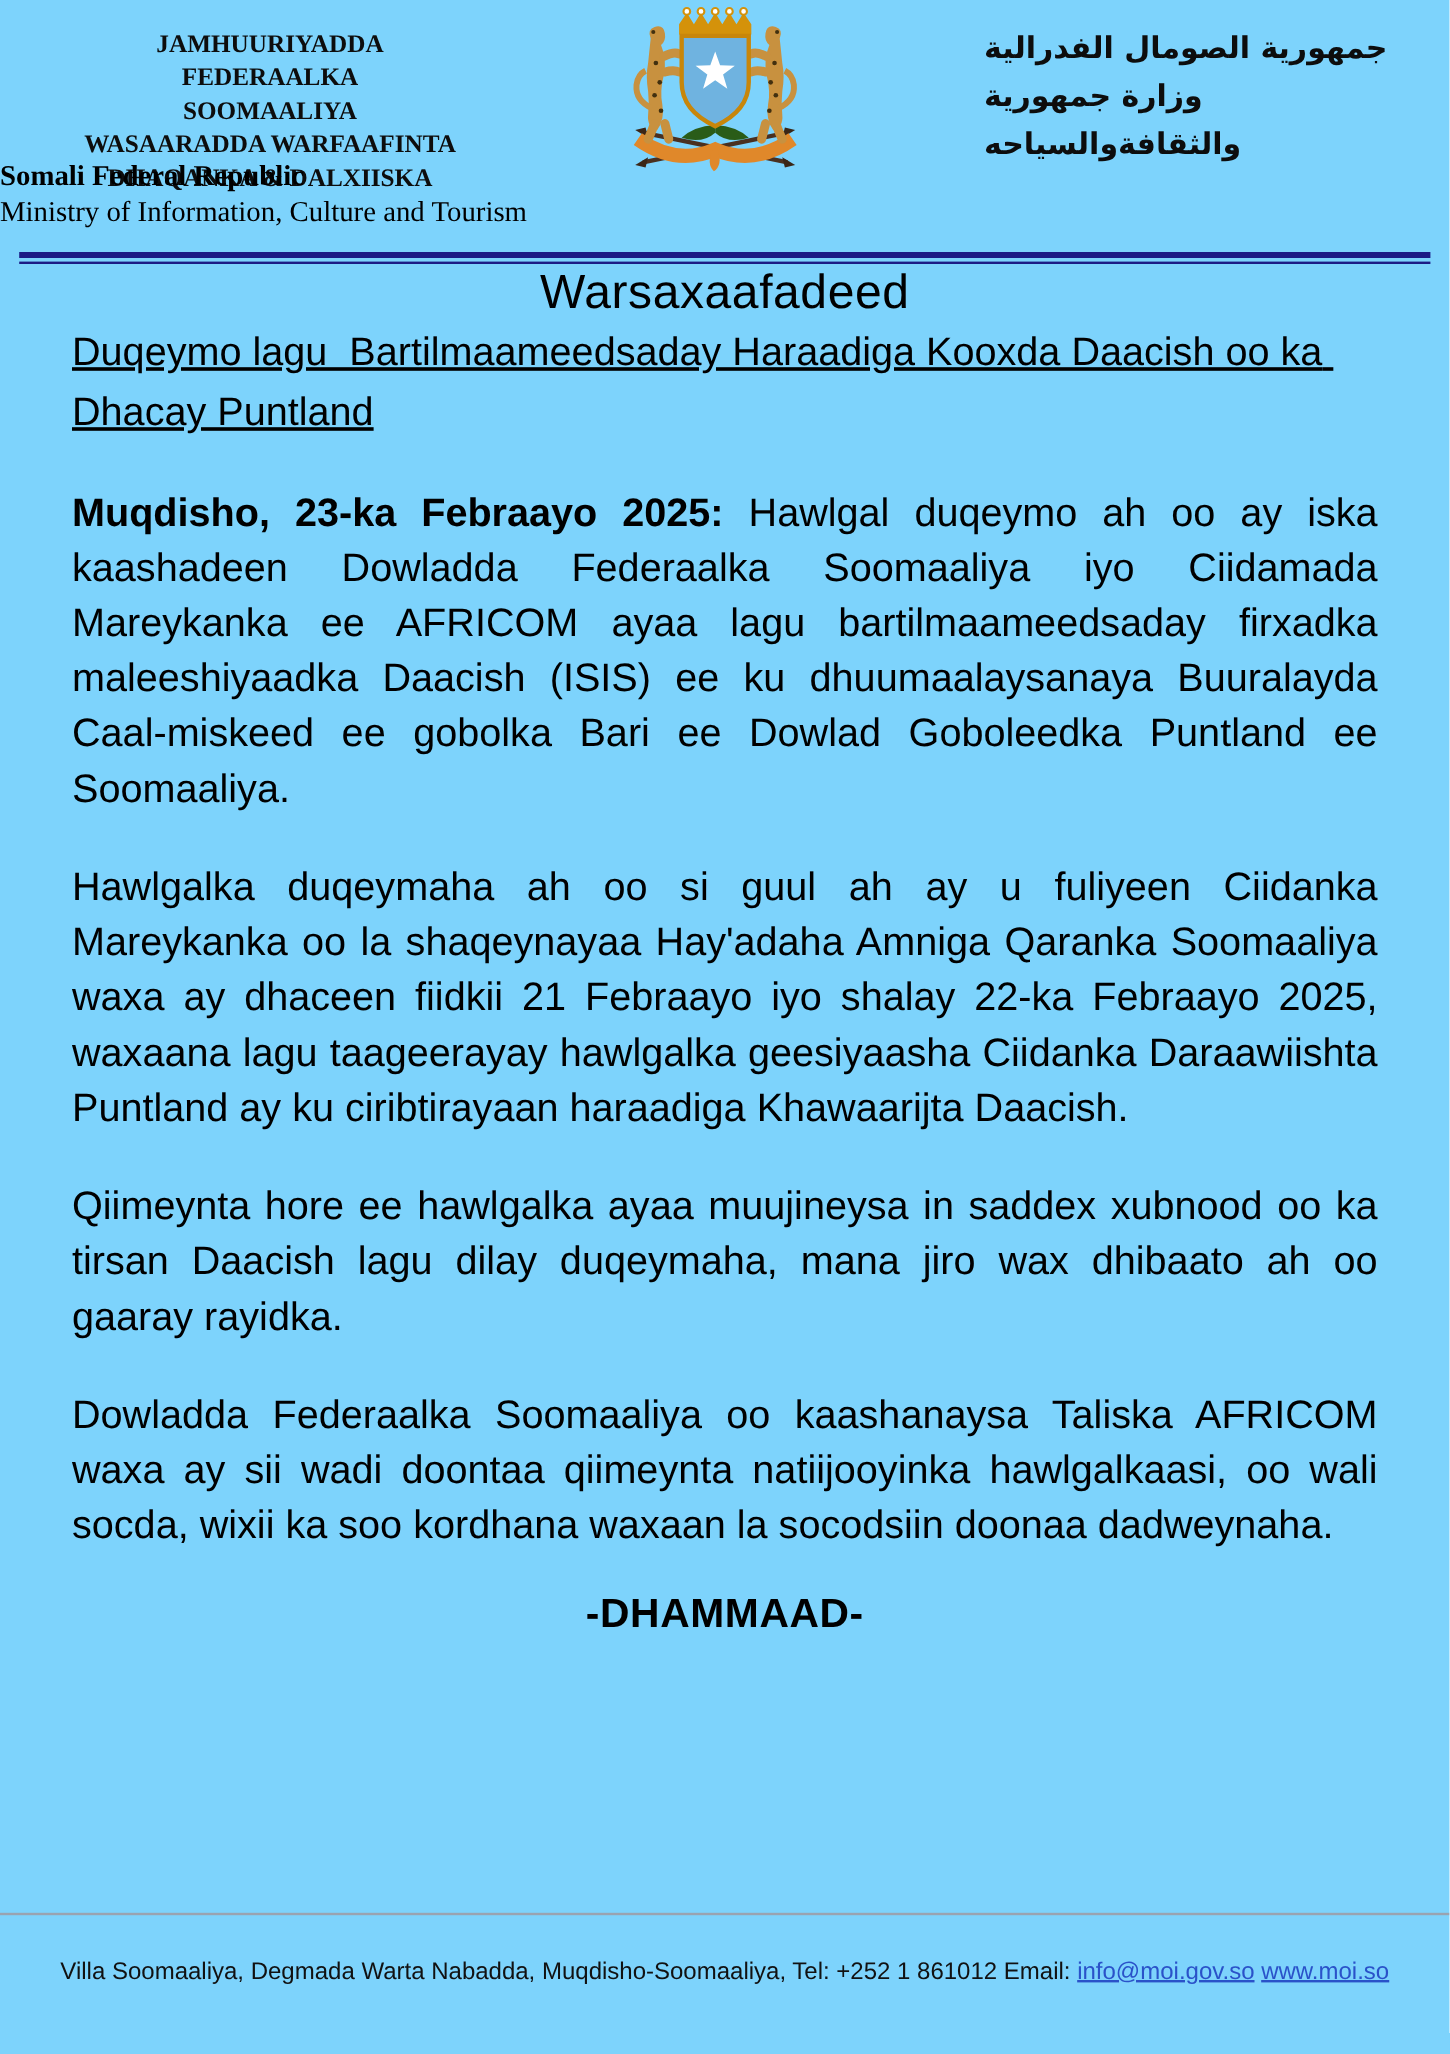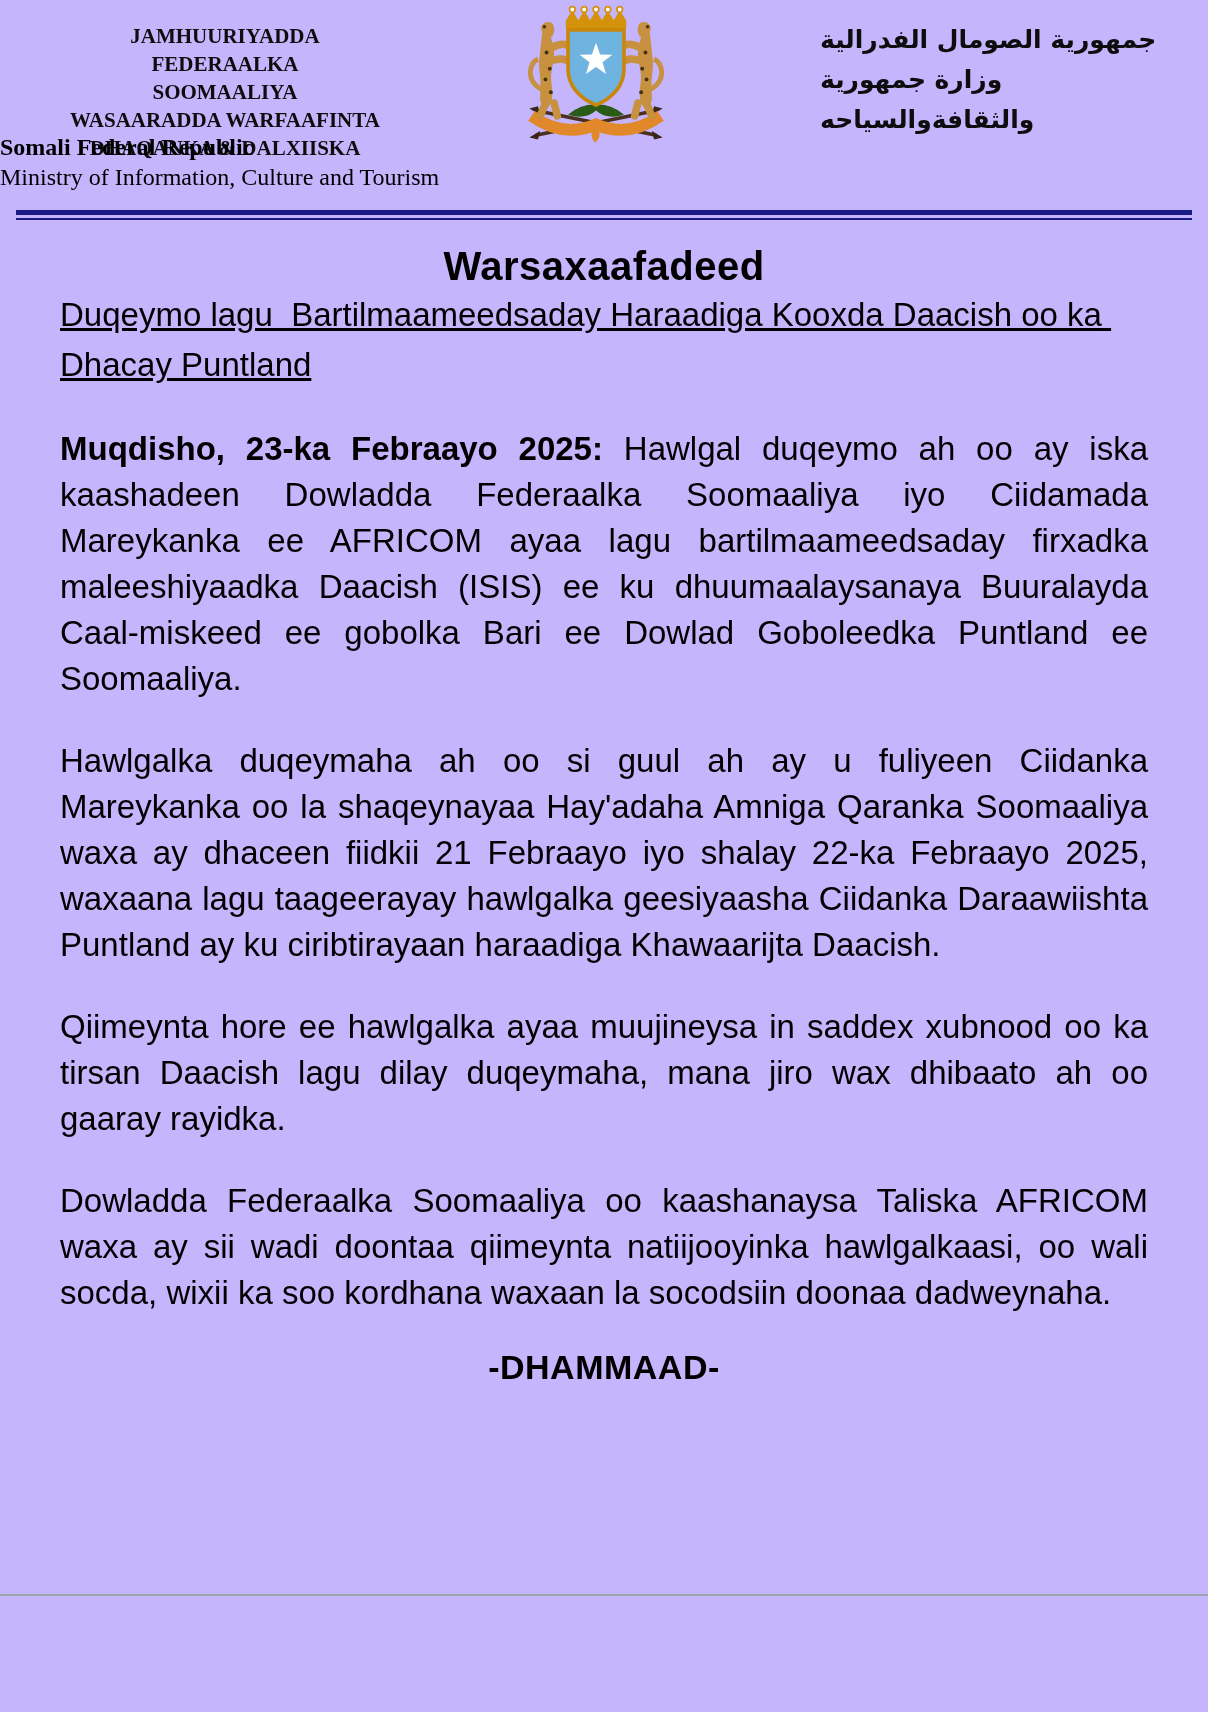--- a/index.html
+++ b/index.html
@@ -1,18 +1,18 @@
 <!DOCTYPE html>
 <html><head>
 <meta charset="utf-8">
 <style>
   * { margin:0; padding:0; box-sizing:border-box; }
   html,body { background:#ffffff; }
   body { font-family:"Liberation Sans", sans-serif; color:#000; }
-  .page { position:relative; width:1208px; height:1712px; background:#c4b5fd; overflow:hidden; }
+  .page { position:relative; width:1208px; height:1712px; background:#7dd3fc; overflow:hidden; }
 
   
   .hdr { position:relative; height:208px; }
   .hdr-left {
     position:absolute; left:55px; top:22px; width:340px;
     text-align:center; font-family:"Liberation Serif", serif;
     font-weight:bold; font-size:21px; line-height:28px; color:#0d0d0d;
   }
   .hdr-logo { position:absolute; left:510px; top:4px; width:172px; text-align:center; }
   .hdr-captions { position:absolute; left:0; right:70px; top:132px; text-align:left;
@@ -25,22 +25,22 @@
   }
 
   
   .rule { margin:2px 16px 0 16px; }
   .rule .thick { height:5px; background:#1b1b85; }
   .rule .thin  { height:2px; background:#1b1b85; margin-top:3px; }
 
   
   .doc { padding:0 60px; }
   .title {
-    margin-top:22px; text-align:center;
-    font-size:40px; line-height:48px; font-weight:bold; letter-spacing:.5px;
+    text-align:center;
+    font-size:40px; line-height:48px; font-weight:normal; letter-spacing:.5px;
   }
   .subtitle {
     font-size:33px; line-height:50px; white-space:pre-wrap;text-decoration:underline;
   }
   .para {
     margin-top:36px; font-size:33px; line-height:46px;
     text-align:justify; text-justify:inter-word;
   }
   .para .lead { font-weight:bold; }
   .endmark {
@@ -160,15 +160,18 @@
 
     <p class="para">
       <span>Dowladda Federaalka Soomaaliya oo kaashanaysa Taliska AFRICOM waxa ay sii wadi doontaa qiimeynta natiijooyinka hawlgalkaasi, oo wali socda, wixii ka soo kordhana waxaan la socodsiin doonaa dadweynaha.</span>
     </p>
 
     <div class="endmark">-DHAMMAAD-</div>
   </div>
 
   <div class="footer">
     <div class="fline"></div>
+    <div class="ftext">
+      <span>Villa Soomaaliya, Degmada Warta Nabadda, Muqdisho-Soomaaliya, Tel: +252 1 861012 Email: </span><a href="#">info@moi.gov.so</a><span> </span><a href="#">www.moi.so</a>
+    </div>
   </div>
 
 </div>
 
 </body></html>

